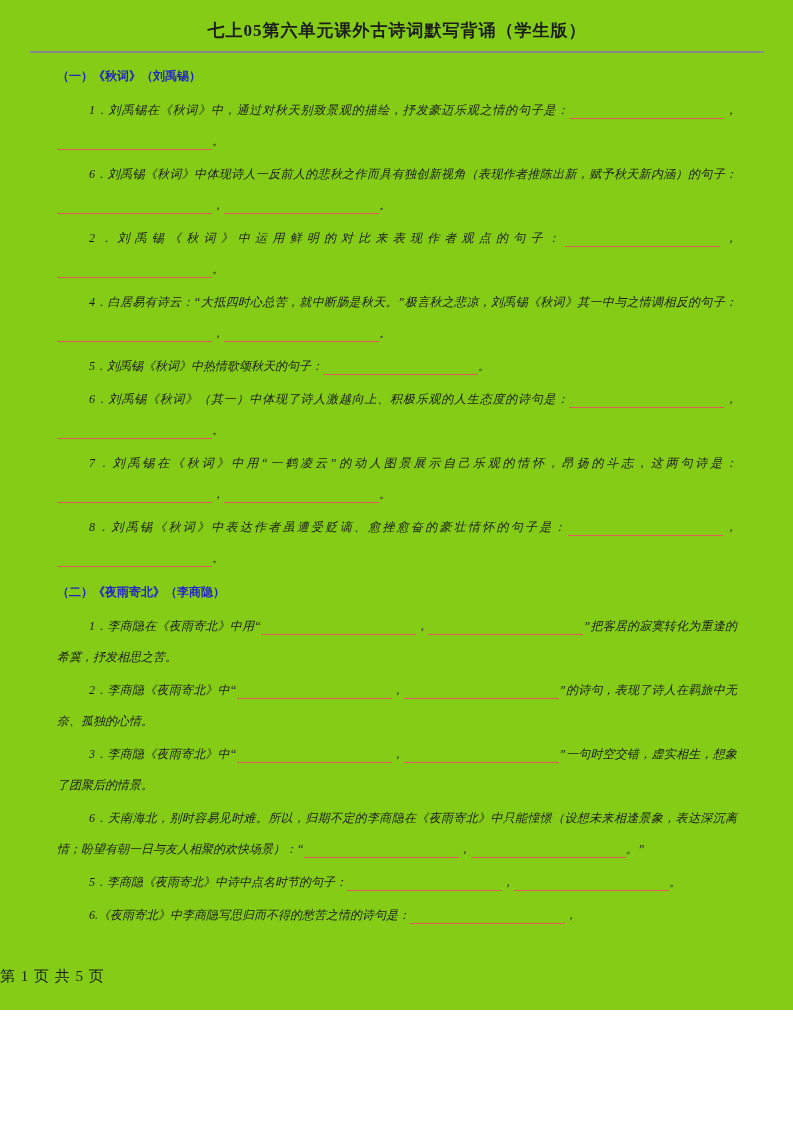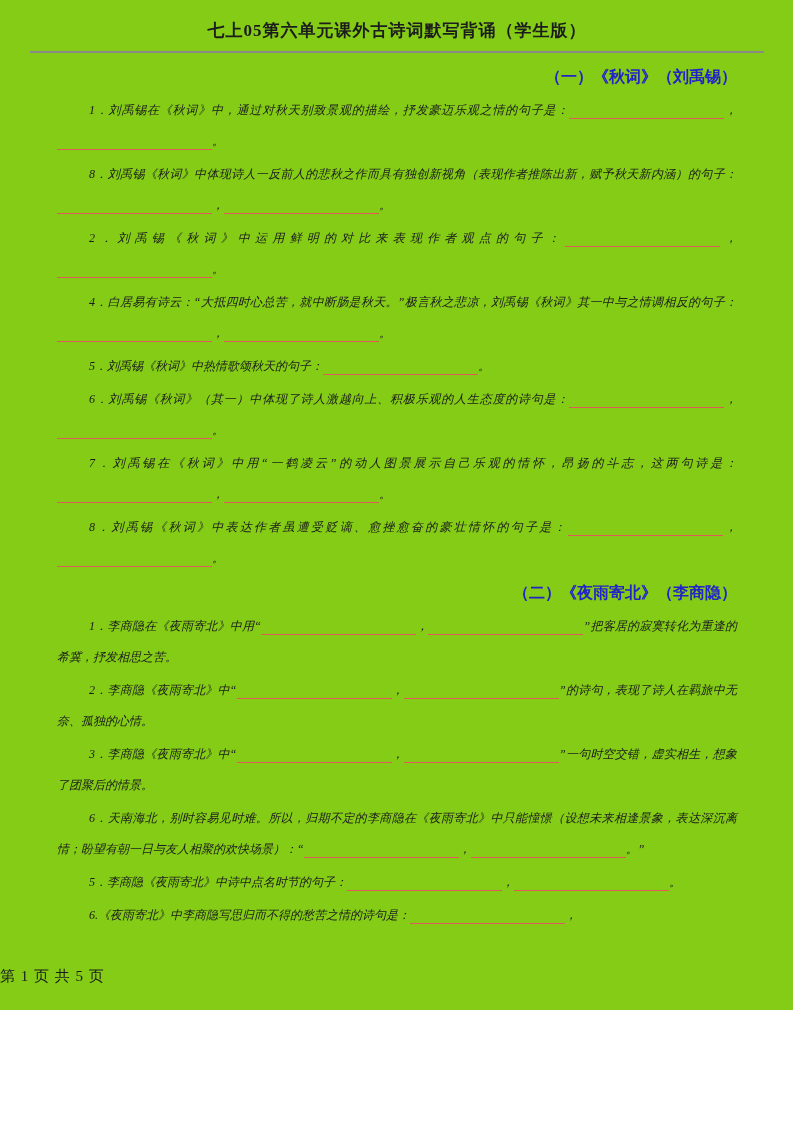--- a/index.html
+++ b/index.html
@@ -26,24 +26,24 @@
     letter-spacing:1px;
     margin:2px 0 9px 0;
     line-height:22px;
   }
   .title-rule{
     height:0;
     border-top:2px solid var(--rule-gray);
     margin:0 -27px 8px -27px;
   }
   .section-heading{
-    text-align:right;
+    text-align:left;
     color:var(--accent-blue);
     font-weight:bold;
-    font-size:16px;
+    font-size:12px;
     line-height:31px;
     margin:3px 0 3px 0;
   }
   .question{
     font-size:12px;
     line-height:31px;
     margin:2px 0;
     text-indent:32px;
     text-align:justify;
     font-style:italic;
@@ -66,21 +66,21 @@
 </style>
 </head>
 <body>
 
 <div class="page">
   <div class="doc-title">七上05第六单元课外古诗词默写背诵（学生版）</div>
   <div class="title-rule"></div>
   <div id="doc-body">
       <div class="section-heading">（一）《秋词》（刘禹锡）</div>
       <p class="question"><span>1．刘禹锡在《秋词》中，通过对秋天别致景观的描绘，抒发豪迈乐观之情的句子是：</span><span class="blank"></span><span>，</span><span class="blank"></span><span>。</span></p>
-      <p class="question"><span>8．刘禹锡《秋词》中体现诗人一反前人的悲秋之作而具有独创新视角（表现作者推陈出新，赋予秋天新内涵）的句子：</span><span class="blank"></span><span>，</span><span class="blank"></span><span>。</span></p>
+      <p class="question"><span>6．刘禹锡《秋词》中体现诗人一反前人的悲秋之作而具有独创新视角（表现作者推陈出新，赋予秋天新内涵）的句子：</span><span class="blank"></span><span>，</span><span class="blank"></span><span>。</span></p>
       <p class="question"><span>2．刘禹锡《秋词》中运用鲜明的对比来表现作者观点的句子：</span><span class="blank"></span><span>，</span><span class="blank"></span><span>。</span></p>
       <p class="question"><span>4．白居易有诗云：“大抵四时心总苦，就中断肠是秋天。”极言秋之悲凉，刘禹锡《秋词》其一中与之情调相反的句子：</span><span class="blank"></span><span>，</span><span class="blank"></span><span>。</span></p>
       <p class="question"><span>5．刘禹锡《秋词》中热情歌颂秋天的句子：</span><span class="blank"></span><span>。</span></p>
       <p class="question"><span>6．刘禹锡《秋词》（其一）中体现了诗人激越向上、积极乐观的人生态度的诗句是：</span><span class="blank"></span><span>，</span><span class="blank"></span><span>。</span></p>
       <p class="question"><span>7．刘禹锡在《秋词》中用“一鹤凌云”的动人图景展示自己乐观的情怀，昂扬的斗志，这两句诗是：</span><span class="blank"></span><span>，</span><span class="blank"></span><span>。</span></p>
       <p class="question"><span>8．刘禹锡《秋词》中表达作者虽遭受贬谪、愈挫愈奋的豪壮情怀的句子是：</span><span class="blank"></span><span>，</span><span class="blank"></span><span>。</span></p>
       <div class="section-heading">（二）《夜雨寄北》（李商隐）</div>
       <p class="question"><span>1．李商隐在《夜雨寄北》中用“</span><span class="blank"></span><span>，</span><span class="blank"></span><span>”把客居的寂寞转化为重逢的希冀，抒发相思之苦。</span></p>
       <p class="question"><span>2．李商隐《夜雨寄北》中“</span><span class="blank"></span><span>，</span><span class="blank"></span><span>”的诗句，表现了诗人在羁旅中无奈、孤独的心情。</span></p>
       <p class="question"><span>3．李商隐《夜雨寄北》中“</span><span class="blank"></span><span>，</span><span class="blank"></span><span>”一句时空交错，虚实相生，想象了团聚后的情景。</span></p>

